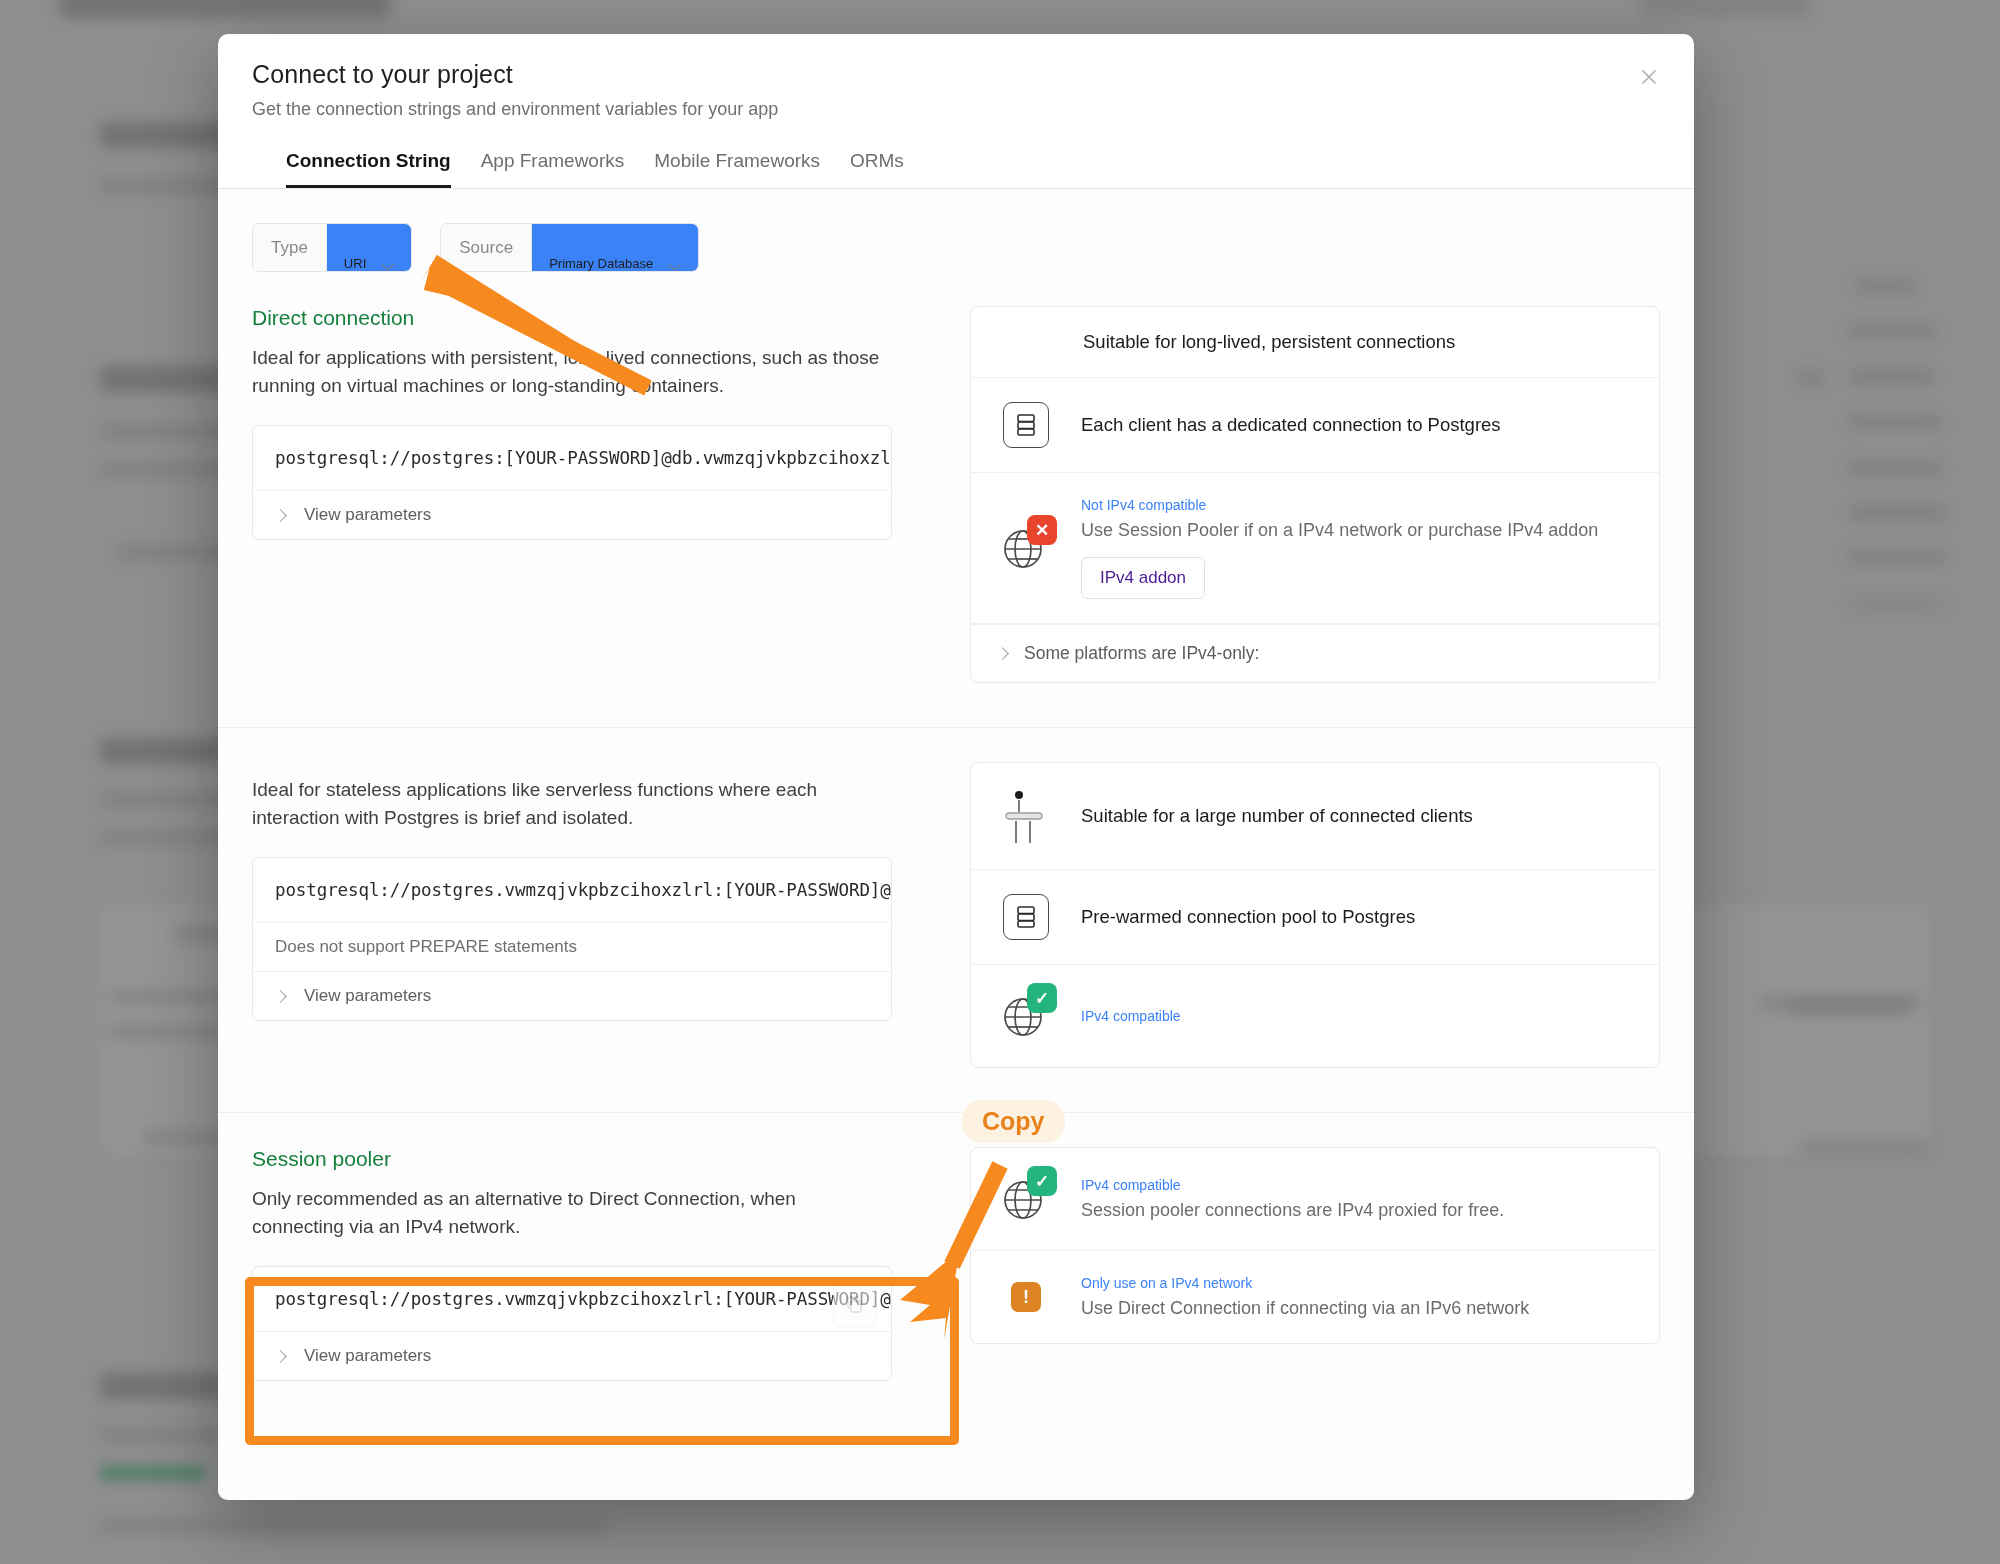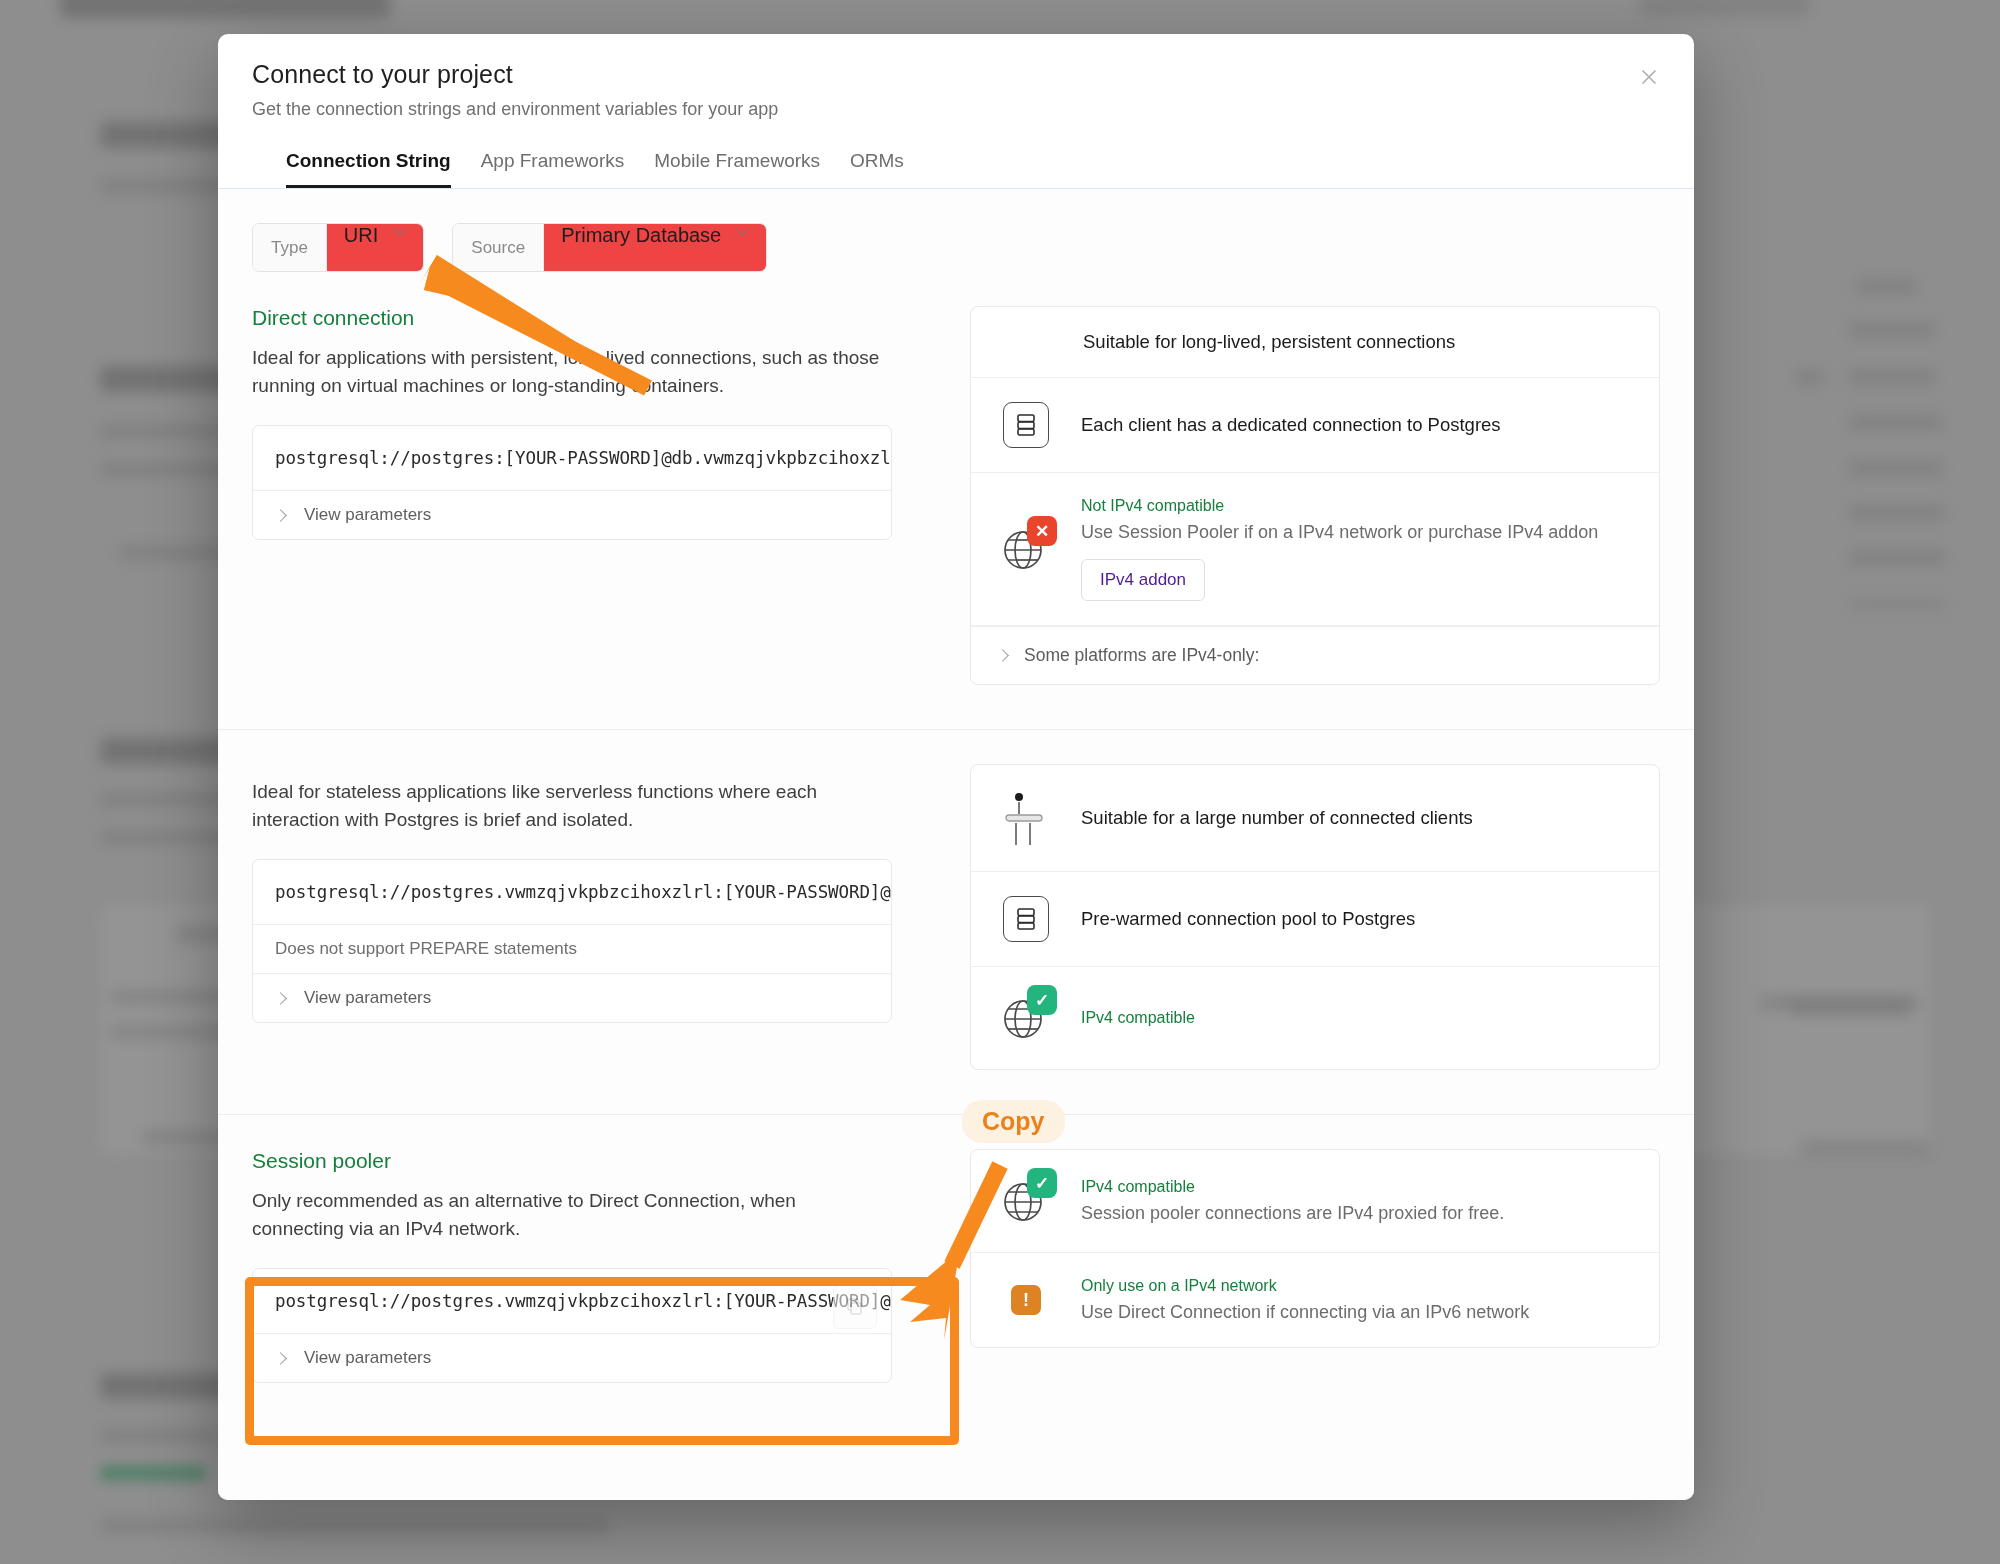--- a/index.html
+++ b/index.html
@@ -42,21 +42,21 @@
   
   #modal-body{
     flex:1 1 auto;overflow:hidden;background:#fdfdfd;
     border-top:1px solid #dfe7f2;
   }
 
   
   #selectors{display:flex;gap:28px;padding:34px 34px 0 34px;}
   .selector{display:flex;align-items:stretch;border:1px solid #e3e3e3;border-radius:7px;background:#fff;overflow:hidden;height:47px;}
   .sel-label{display:flex;align-items:center;padding:0 18px;font-size:17px;color:#8a8a8a;background:#fafafa;border-right:1px solid #e9e9e9;}
-  .sel-value{display:flex;align-items:flex-start;gap:16px;padding:0 17px;font-size:20px;color:#1d1d1d;cursor:pointer;background:#ef4444;}
+  .sel-value{display:flex;align-items:flex-end;gap:16px;padding:0 17px;font-size:13px;color:#1d1d1d;cursor:pointer;background:#3b82f6;}
   .chev{width:12px;height:12px;position:relative;flex:0 0 auto;}
   .chev::after{content:"";position:absolute;left:1px;top:1px;width:8px;height:8px;border-right:1.8px solid #7a7a7a;border-bottom:1.8px solid #7a7a7a;transform:rotate(45deg);}
 
   
   .section{display:flex;padding:34px 34px 44px 34px;gap:0;}
   .section + .section{border-top:1px solid #ededed;}
   .sec-left{width:680px;flex:0 0 680px;padding-right:40px;box-sizing:border-box;}
   .sec-right{flex:1 1 auto;padding-left:38px;box-sizing:border-box;}
   .sec-title{font-size:21px;color:#15803d;font-weight:400;}
   .sec-desc{font-size:19px;color:#3f3f3f;line-height:1.45;margin-top:14px;max-width:640px;}
@@ -77,21 +77,21 @@
     background:#fcfcfc;display:flex;align-items:center;justify-content:center;opacity:.55;
   }
 
   
   .feat-card{border:1px solid #e9e9e9;border-radius:8px;background:#fff;overflow:hidden;}
   .feat-row{display:flex;align-items:center;gap:26px;padding:24px 26px;border-bottom:1px solid #efefef;}
   .feat-row:last-child{border-bottom:none;}
   .feat-row.top{justify-content:flex-start;padding-left:112px;}
   .feat-icon{width:58px;flex:0 0 58px;display:flex;align-items:center;justify-content:center;}
   .feat-text{flex:1 1 auto;}
-  .feat-title{font-size:16px;color:#15803d;}
+  .feat-title{font-size:14px;color:#3b82f6;}
   .feat-sub{font-size:18px;color:#6c6c6c;margin-top:7px;}
   .feat-plain{font-size:18.5px;color:#1b1b1b;}
   .pill-btn{
     display:inline-block;margin-top:16px;border:1px solid #e0e0e0;border-radius:6px;
     padding:10px 18px;font-size:17px;color:#4c1d95;background:#fff;cursor:pointer;
   }
   .expand-row{display:flex;align-items:center;gap:16px;padding:18px 26px;font-size:17.5px;color:#5c5c5c;border-top:1px solid #efefef;cursor:pointer;}
 
   
   .icon-box{width:46px;height:46px;border:1.6px solid #4a4a4a;border-radius:9px;display:flex;align-items:center;justify-content:center;box-sizing:border-box;}

